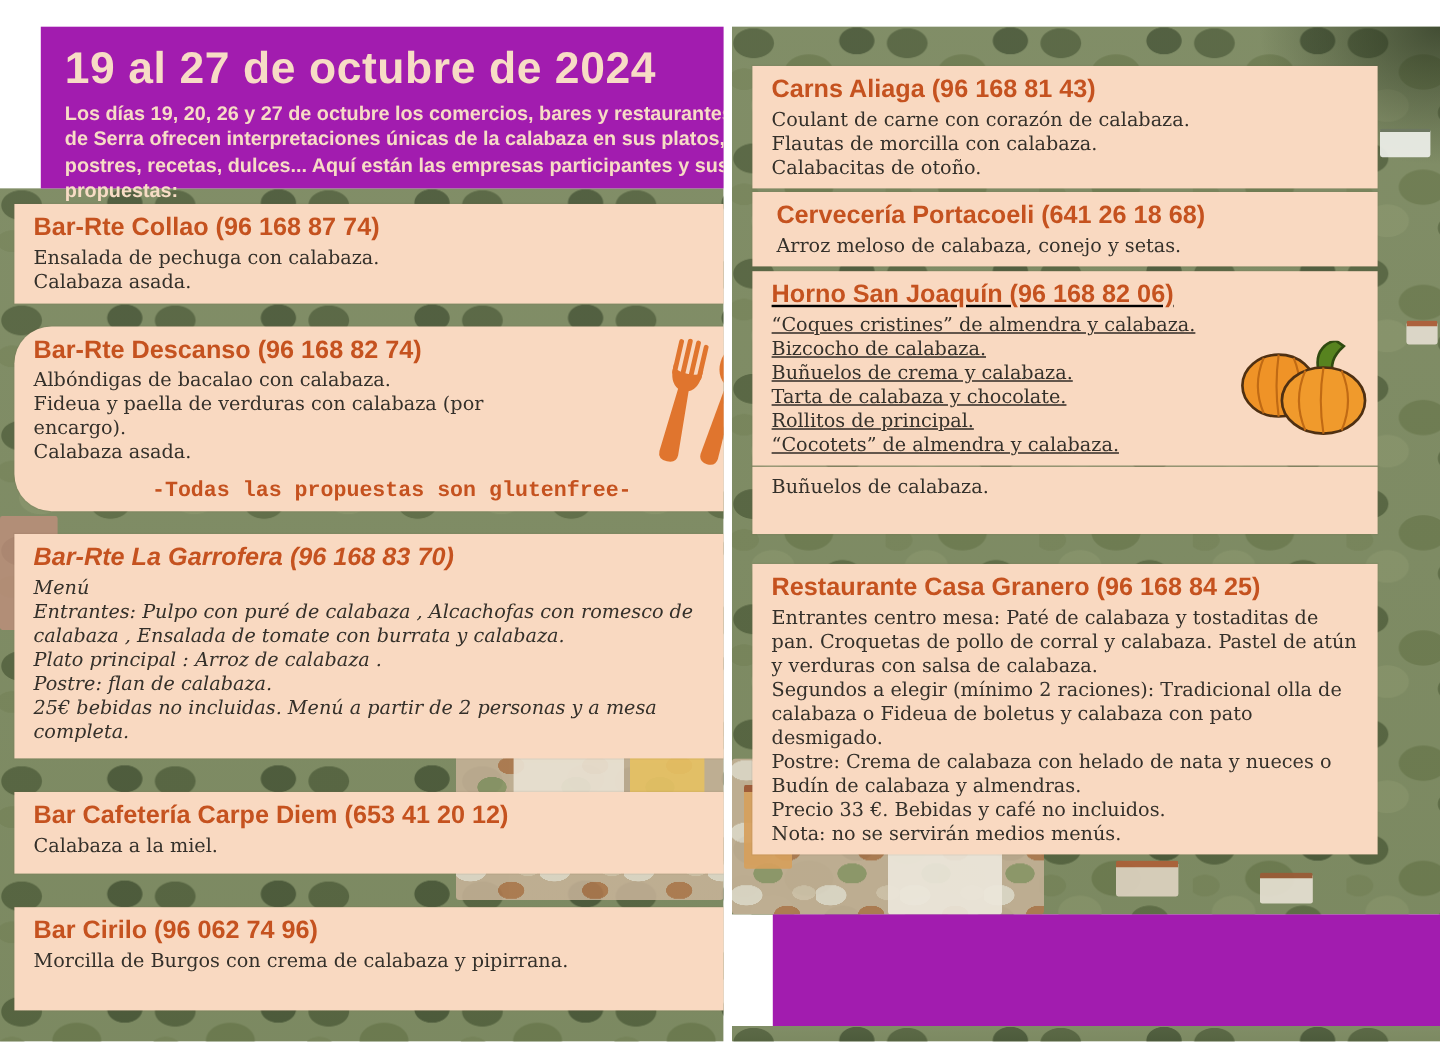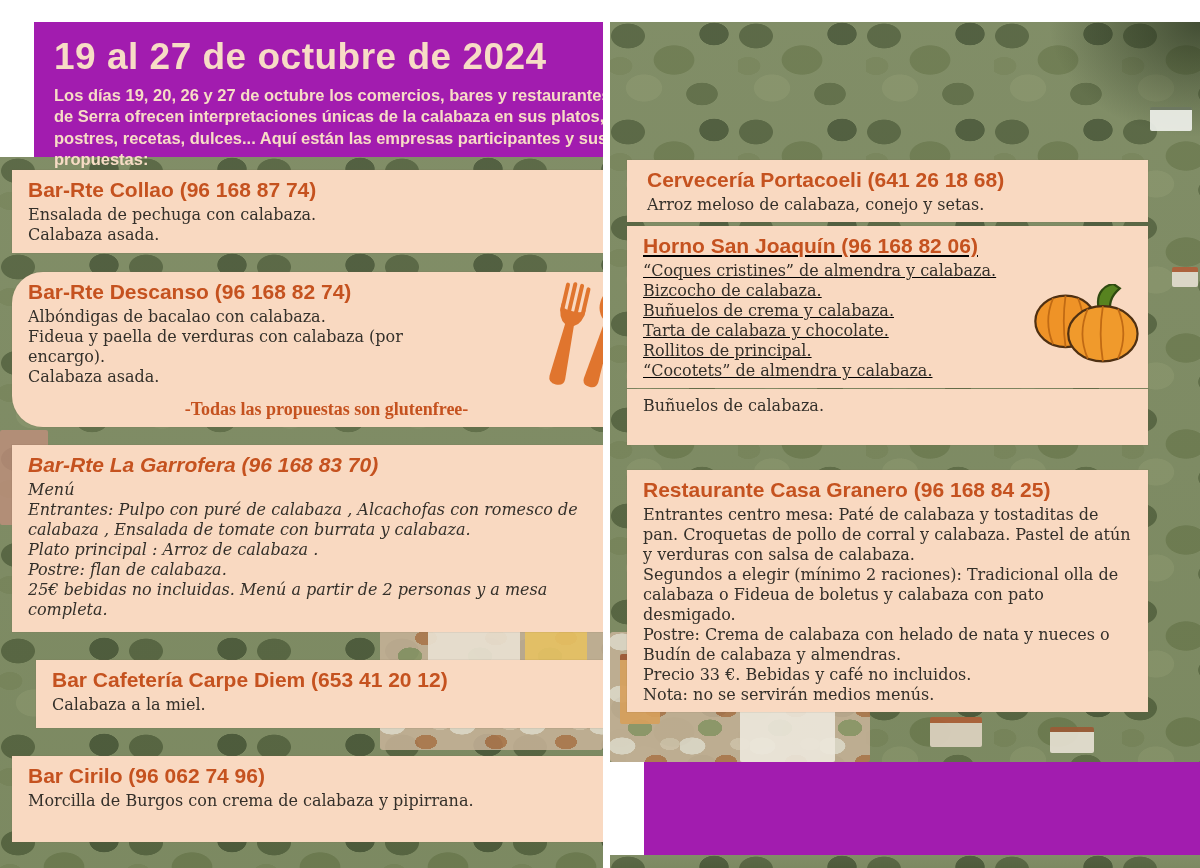--- a/index.html
+++ b/index.html
@@ -46,21 +46,21 @@
 
   
   .card { position:absolute; width:628px; background:#f9d9c1; padding:7px 15px 7px 16px;
           box-shadow:0 0 0 1px rgba(120,90,60,.08); }
   #right-page .card { width:521px; left:17px; }
   .ct { color:#c5521f; font-size:21px; line-height:26px; font-weight:bold; margin-bottom:2px;
         font-family:"Liberation Sans", sans-serif; }
   .cl { color:#34302a; font-size:16px; line-height:20px;
         font-family:"DejaVu Serif", serif; }
   .note { color:#c5521f; font-size:18px; font-weight:bold; text-align:center; margin-top:12px;
-          font-family:Liberation Serif, serif; }
+          font-family:Liberation Mono, monospace; }
 
   .svg-icon { position:absolute; pointer-events:none; }
 </style>
 </head>
 <body>
 
 <div id="left-page" class="page-col">
 
   <div class="foliage" style="top:135px; height:711px;">
     <div class="house" style="left:0; top:273px; width:48px; height:95px; background:#bf8f7c; opacity:.8;"></div>
@@ -105,21 +105,21 @@
 
   <section class="card" style="left:12px; top:423px; min-height:187px;font-style:italic;">
     <h2 class="ct">Bar-Rte La Garrofera (96 168 83 70)</h2>
     <p class="cl">Menú</p>
     <p class="cl">Entrantes: Pulpo con puré de calabaza , Alcachofas con romesco de calabaza , Ensalada de tomate con burrata y calabaza.</p>
     <p class="cl">Plato principal : Arroz de calabaza .</p>
     <p class="cl">Postre: flan de calabaza.</p>
     <p class="cl">25€ bebidas no incluidas. Menú a partir de 2 personas y a mesa completa.</p>
   </section>
 
-  <section class="card" style="left:12px; top:638px; min-height:68px;margin-left:24px;">
+  <section class="card" style="left:12px; top:638px; min-height:68px;">
     <h2 class="ct">Bar Cafetería Carpe Diem (653 41 20 12)</h2>
     <p class="cl">Calabaza a la miel.</p>
   </section>
 
   <section class="card" style="left:12px; top:734px; min-height:86px;">
     <h2 class="ct">Bar Cirilo (96 062 74 96)</h2>
     <p class="cl">Morcilla de Burgos con crema de calabaza y pipirrana.</p>
   </section>
 </div>
 
@@ -133,20 +133,26 @@
     <div class="village" style="left:0; top:610px; width:260px; height:130px;"></div>
     <div class="house" style="left:10px;  top:632px; width:40px; height:70px; background:#d7a05c; border-top:6px solid #9c5632;"></div>
     <div class="house" style="left:130px; top:668px; width:95px; height:72px; background:#ece7db; border-top:8px solid #8a7a5e;"></div>
     <div class="house" style="left:320px; top:695px; width:52px; height:30px; background:#ddd2c0; border-top:6px solid #ad6038;"></div>
     <div class="house" style="left:440px; top:705px; width:44px; height:26px; background:#e6e0d2; border-top:5px solid #9b5b36;"></div>
   </div>
 
   <div class="brown" style="position:absolute; left:0; top:740px; width:590px; height:93px;"></div>
   <div class="foliage" style="top:833px; height:13px;"></div>
 
+  <section class="card" style="top:33px; min-height:88px;">
+    <h2 class="ct">Carns Aliaga (96 168 81 43)</h2>
+    <p class="cl">Coulant de carne con corazón de calabaza.</p>
+    <p class="cl">Flautas de morcilla con calabaza.</p>
+    <p class="cl">Calabacitas de otoño.</p>
+  </section>
 
   <section class="card" style="top:138px; min-height:52px;padding-left:20px;">
     <h2 class="ct">Cervecería Portacoeli (641 26 18 68)</h2>
     <p class="cl">Arroz meloso de calabaza, conejo y setas.</p>
   </section>
 
   <section class="card" style="top:204px; min-height:149px;text-decoration:underline;">
     <h2 class="ct">Horno San Joaquín (96 168 82 06)</h2>
     <p class="cl">“Coques cristines” de almendra y calabaza.</p>
     <p class="cl">Bizcocho de calabaza.</p>

